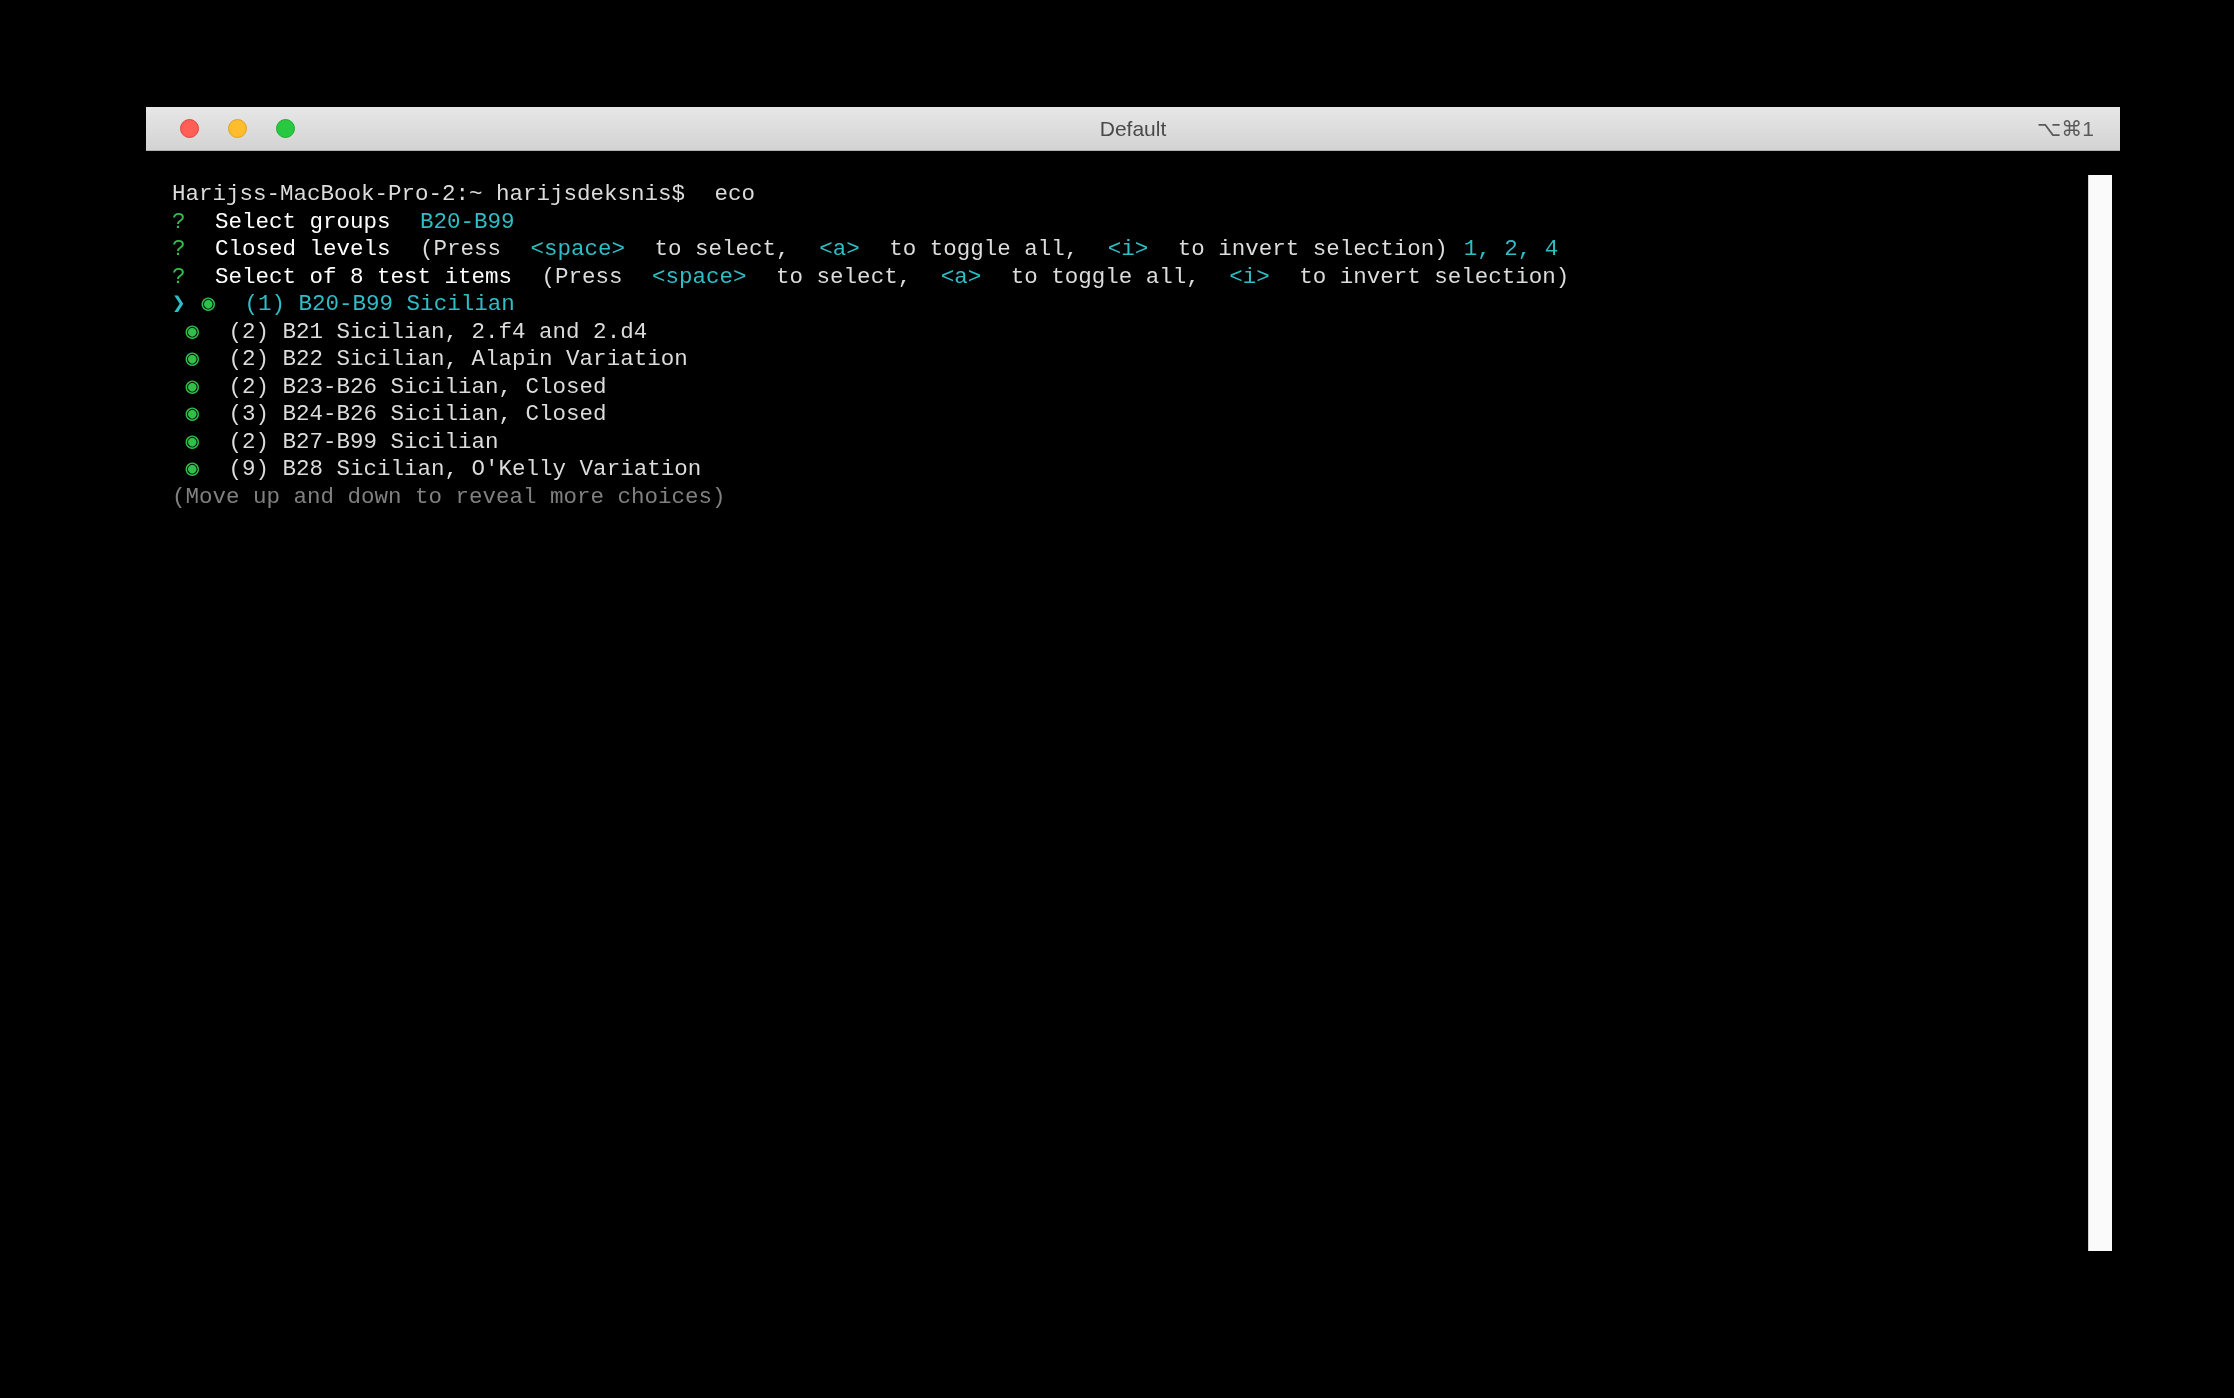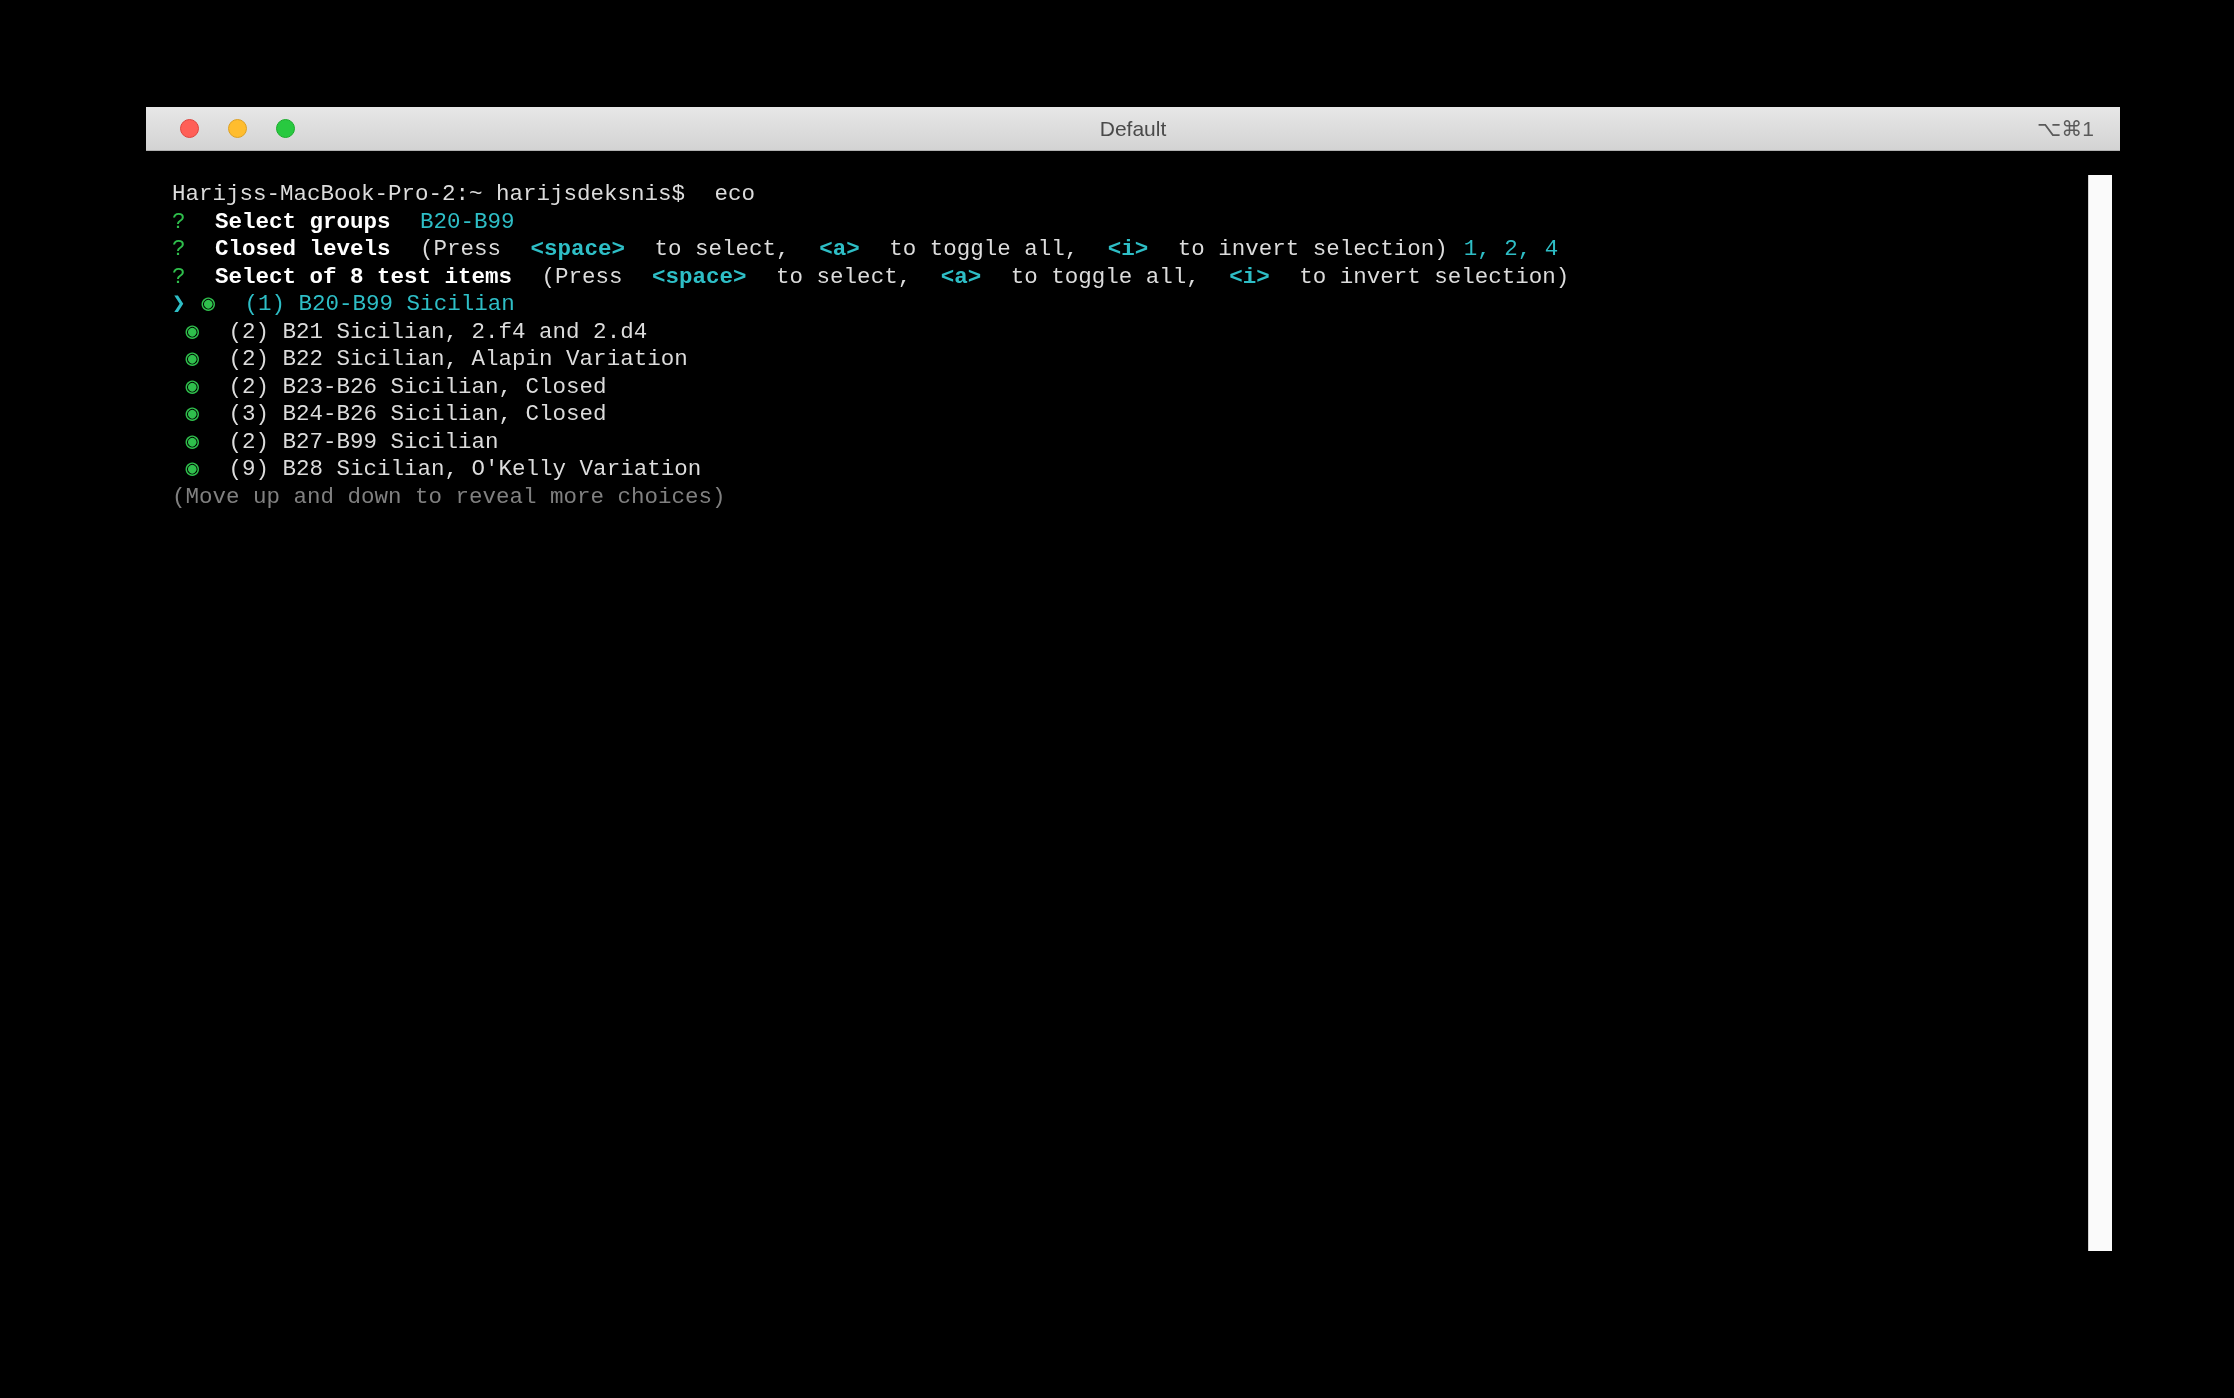--- a/index.html
+++ b/index.html
@@ -90,21 +90,21 @@
     .scrollbar-thumb {
       position: absolute;
       left: 4px;
       right: 4px;
       top: 820px;
       height: 290px;
       background: #c2c2c2;
       border-radius: 8px;
     }
     .green-q { color: #2fbf4c; }
-    .bold { font-weight: bold; color: #ffffff; }
+    .bold { font-weight: normal; color: #ffffff; }
     .cyan { color: #2ebec6; }
     .dim { color: #808080; font-family: Liberation Mono, monospace; }
     .bullet { color: #2fbf4c; }
     .cursor-arrow { color: #2ebec6; }
   </style>
 </head>
 <body>
 
 <div class="window">
   <div class="titlebar">

